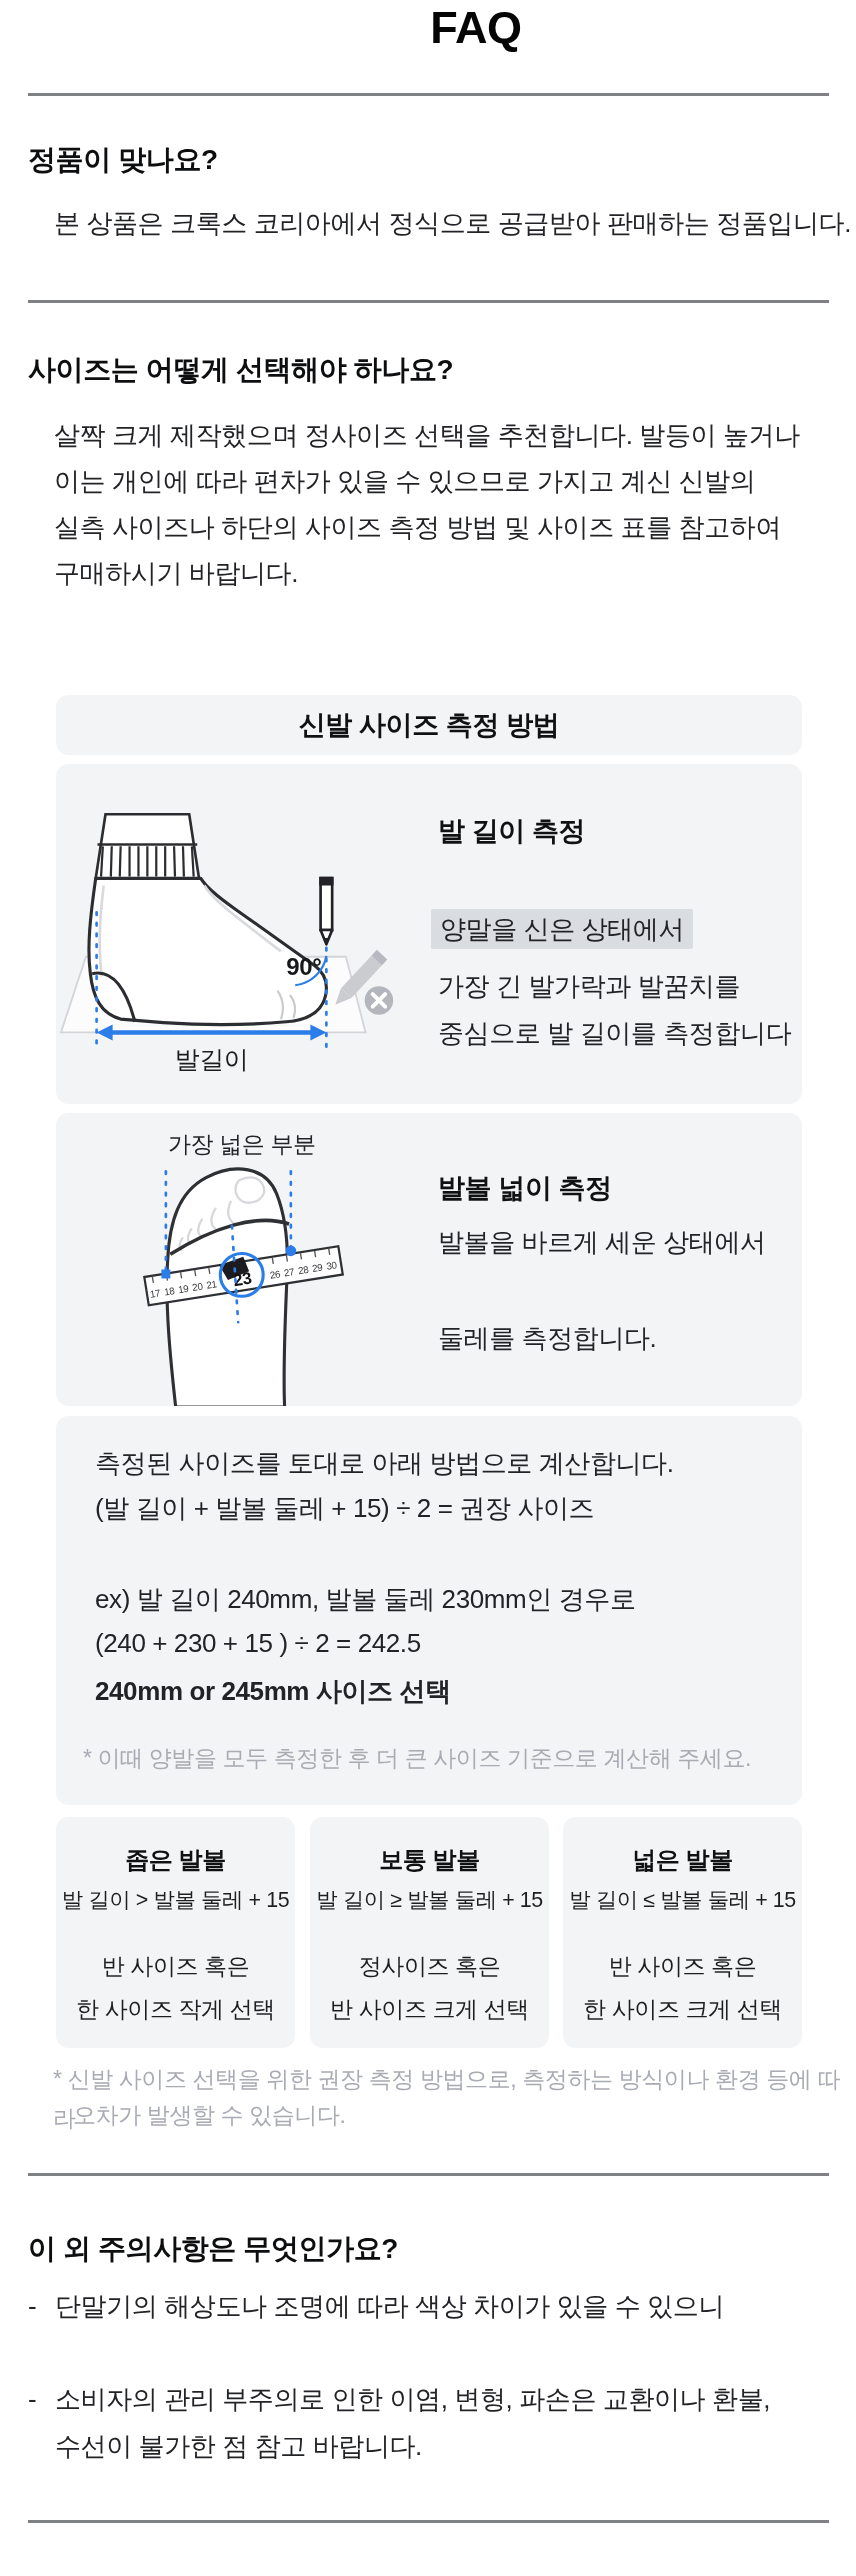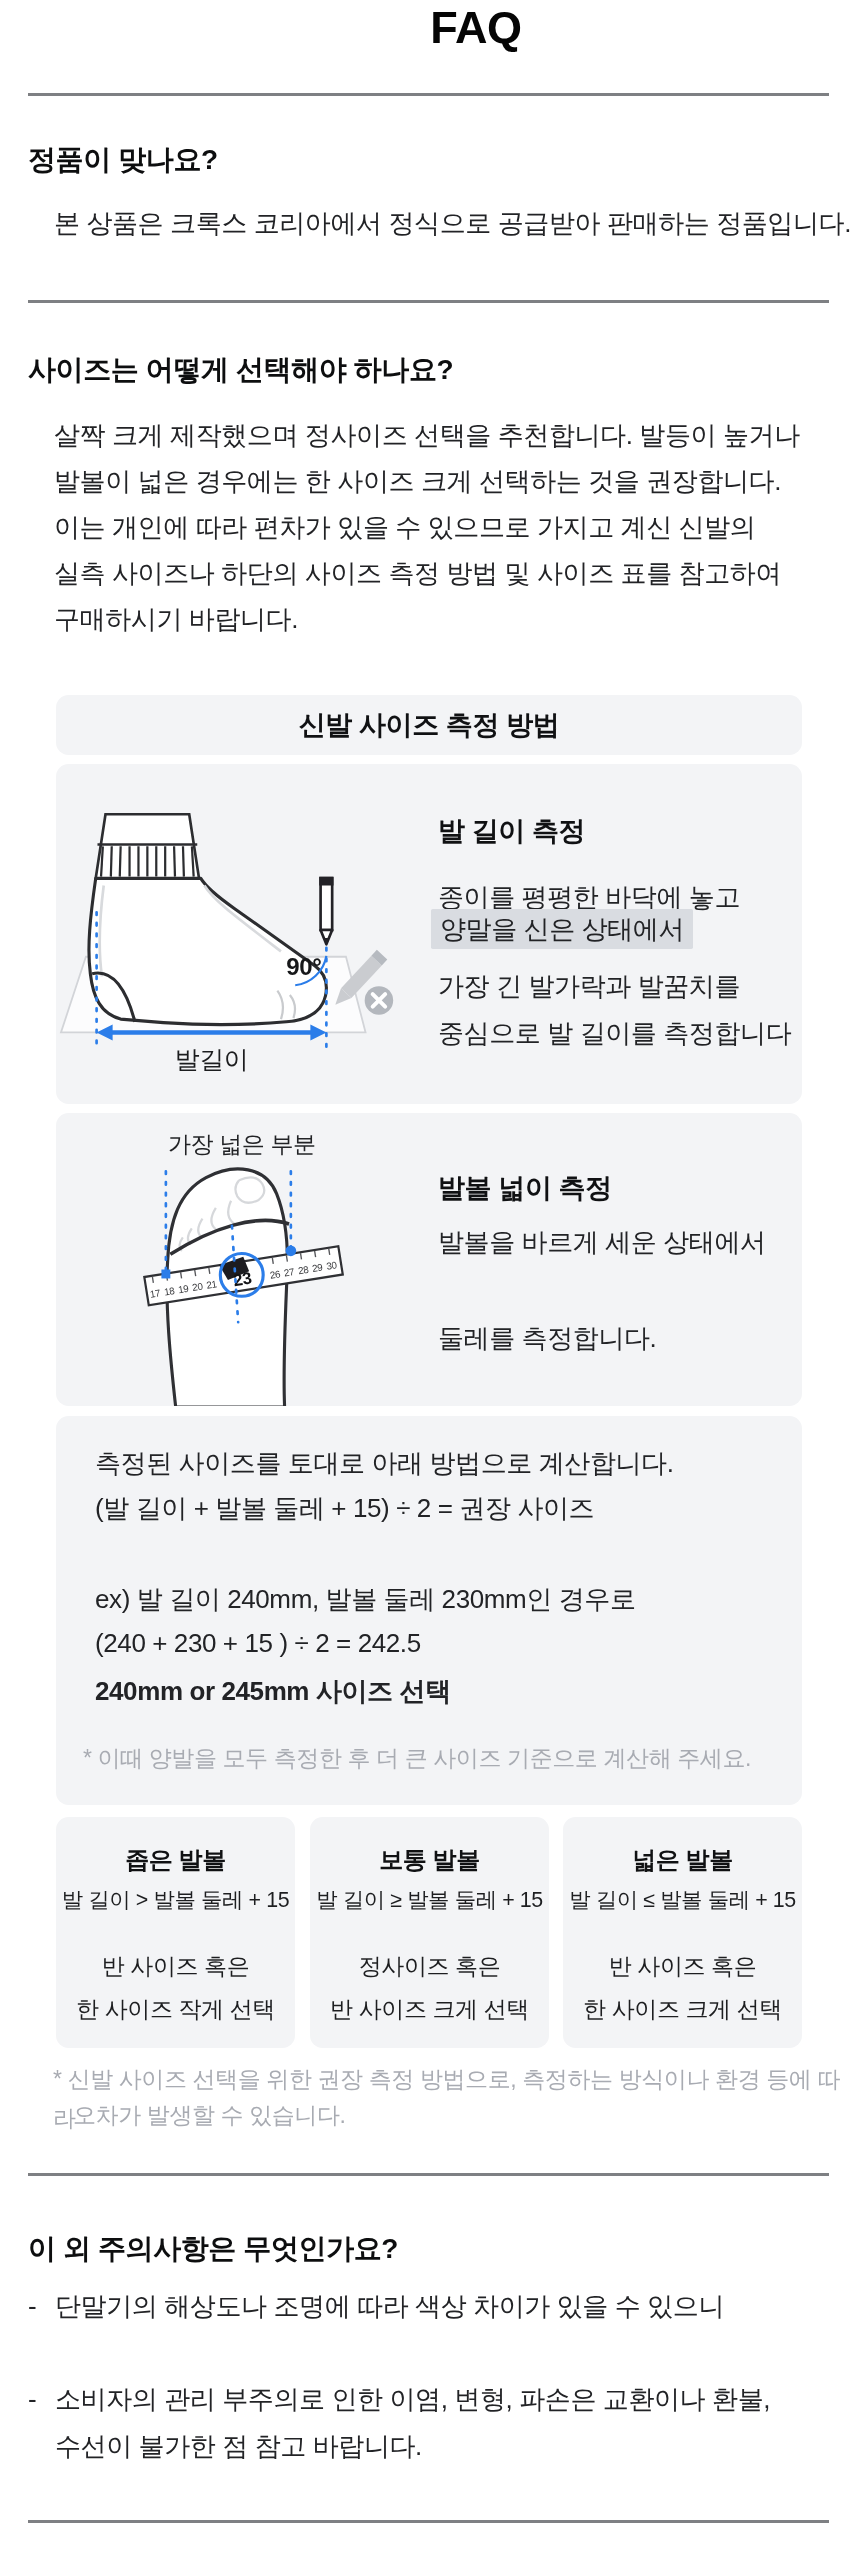--- a/index.html
+++ b/index.html
@@ -36,21 +36,20 @@
   <div class="abs hr" style="top:93px;"></div>
 
   <div class="abs q-title" style="left:28px;top:141px;">정품이 맞나요?</div>
   <div class="abs body-text" style="left:54px;top:200px;">본 상품은 크록스 코리아에서 정식으로 공급받아 판매하는 정품입니다.</div>
 
   <div class="abs hr" style="top:300px;"></div>
 
   <div class="abs q-title" style="left:28px;top:351px;">사이즈는 어떻게 선택해야 하나요?</div>
   <div class="abs body-text" style="left:54px;top:412px;">
     <div>살짝 크게 제작했으며 정사이즈 선택을 추천합니다. 발등이 높거나</div>
-    <div>발볼이 넓은 경우에는 한 사이즈 크게 선택하는 것을 권장합니다.</div>
     <div>이는 개인에 따라 편차가 있을 수 있으므로 가지고 계신 신발의</div>
     <div>실측 사이즈나 하단의 사이즈 측정 방법 및 사이즈 표를 참고하여</div>
     <div>구매하시기 바랍니다.</div>
   </div>
 
   <div class="abs card" style="left:56px;top:695px;width:746px;height:60px;">
     <div class="card-title-center" style="line-height:60px;">신발 사이즈 측정 방법</div>
   </div>
 
   <div class="abs card" style="left:56px;top:764px;width:746px;height:340px;">
@@ -106,21 +105,20 @@
           <polygon points="0,0 18,-8 18,8" fill="#caccd0"></polygon>
           <rect x="18" y="-8" width="50" height="16" fill="#caccd0"></rect>
           <rect x="68" y="-8" width="9" height="16" fill="#b6bac0"></rect>
         </g>
         <circle cx="362" cy="225" r="16" fill="#b3b7bd"></circle>
         <line x1="355" y1="218" x2="369" y2="232" stroke="#ffffff" stroke-width="4.5" stroke-linecap="round"></line>
         <line x1="369" y1="218" x2="355" y2="232" stroke="#ffffff" stroke-width="4.5" stroke-linecap="round"></line>
       </g>
     </svg>
     <div class="abs diag-title" style="left:382px;top:49px;">발 길이 측정</div>
-    <div class="abs diag-line" style="left:382px;top:116px;">종이를 평평한 바닥에 놓고</div>
     <div class="abs" style="left:375px;top:147px;">
       <span class="diag-line highlight">양말을 신은 상태에서</span>
     </div>
     <div class="abs diag-line" style="left:382px;top:205px;">가장 긴 발가락과 발꿈치를</div>
     <div class="abs diag-line" style="left:382px;top:252px;">중심으로 발 길이를 측정합니다</div>
   </div>
 
   <div class="abs card" style="left:56px;top:1113px;width:746px;height:293px;">
     <div class="abs diagram-label" style="left:112px;top:16px;">가장 넓은 부분</div>
     <svg class="abs" style="left:0;top:36px;" width="384" height="258" viewBox="0 0 430 289">

